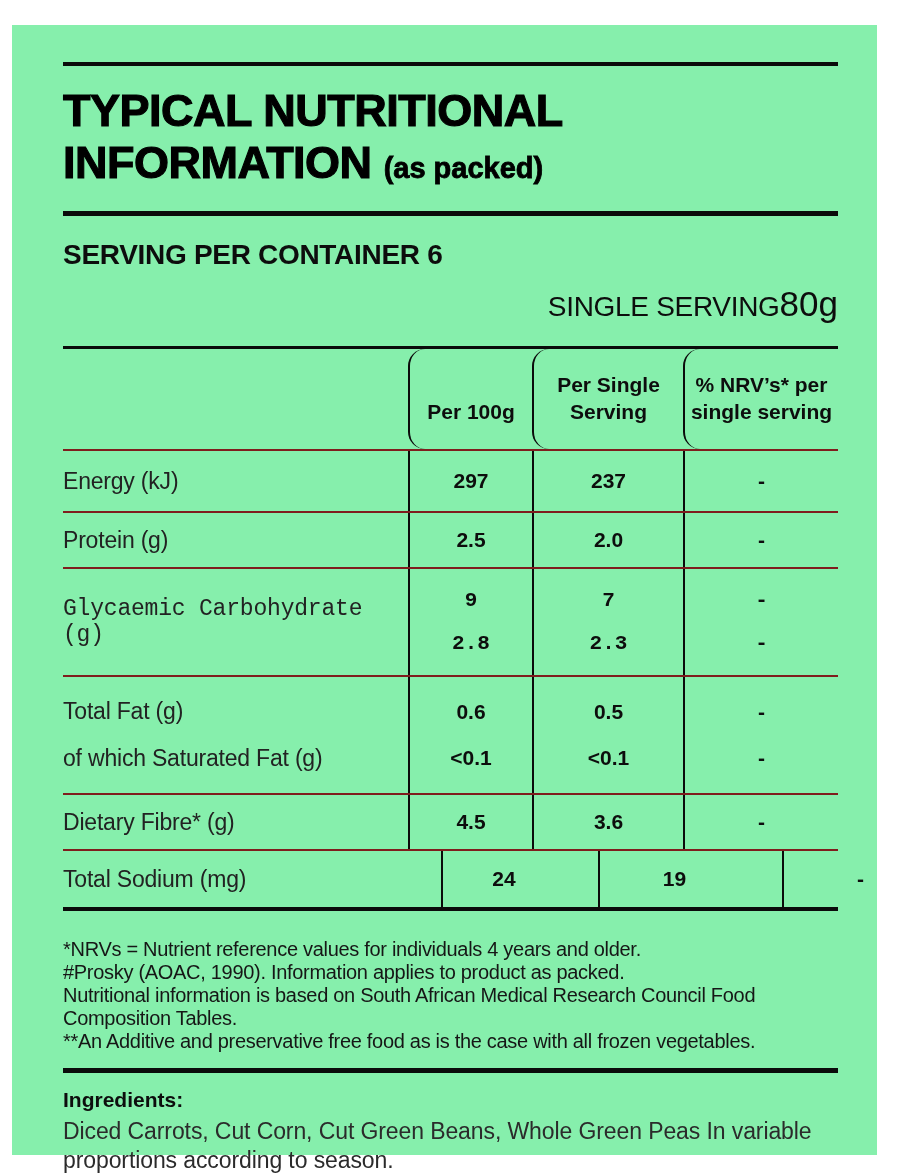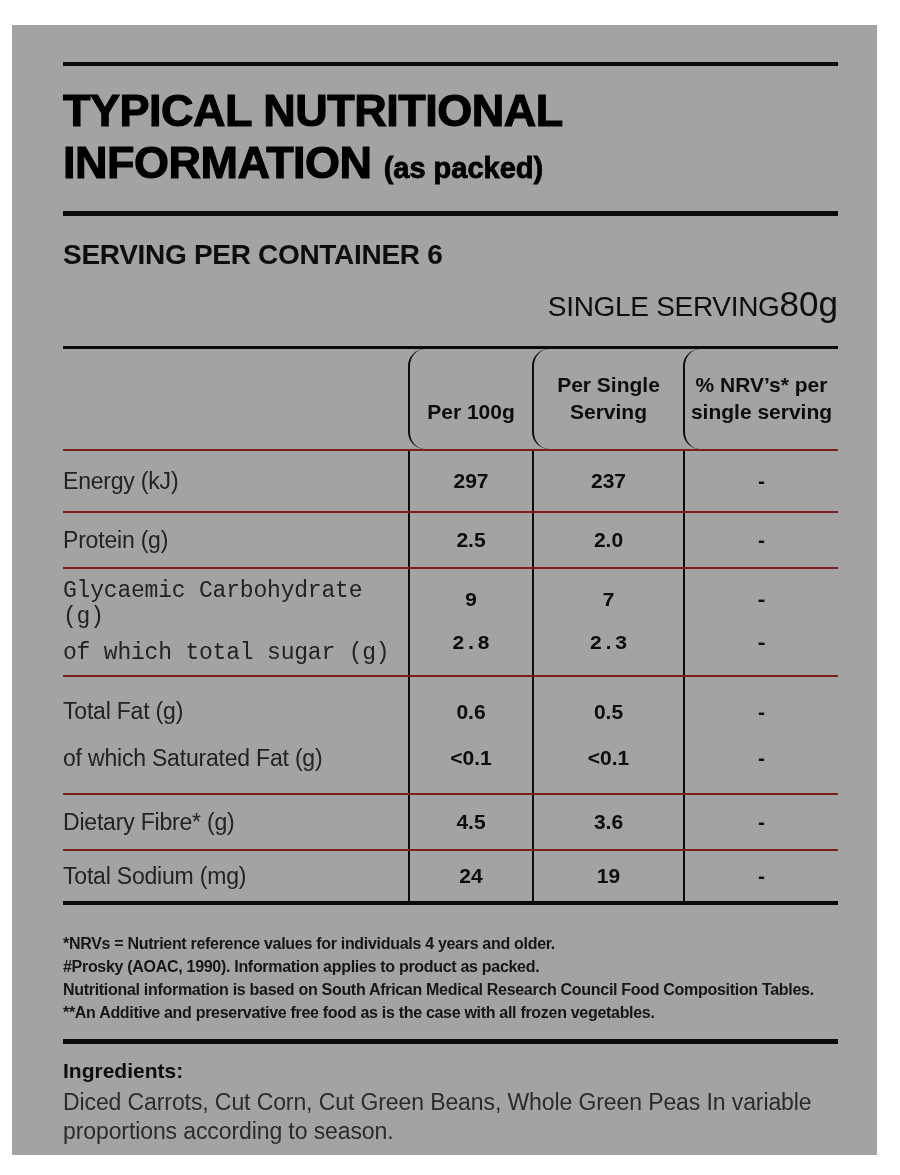--- a/index.html
+++ b/index.html
@@ -15,21 +15,21 @@
     height: 1175px;
     background: #ffffff;
     overflow: hidden;
   }
   .card {
     position: absolute;
     left: 12px;
     top: 25px;
     width: 865px;
     height: 1130px;
-    background: #a3a3a3;
+    background: #86efac;
   }
   .content {
     position: relative;
     margin-left: 51px;
     width: 775px;
   }
   .rule { background: #0b0b0b; width: 100%; }
   .rule-top { height: 4px; margin-top: 37px; }
   .rule-under-title { height: 5px; margin-top: 17px; }
   .rule-ingredients { height: 5px; margin-top: 15px; }
@@ -80,21 +80,21 @@
   .nt-row + .nt-row { border-top: 2px solid #7f1d1d; }
   .cell { min-width: 0; }
   .cell.bordered { border-left: 2px solid #0b0b0b; }
 
   .h-header { height: 100px; }
   .r-single-a { height: 62px; }
   .r-single-b { height: 56px; }
   .r-double-a { height: 108px; font-family: Liberation Mono, monospace; }
   .r-double-b { height: 118px; }
   .r-single-c { height: 56px; }
-  .r-single-d { height: 52px; }
+  .r-single-d { height: 58px; gap: 33px; }
 
   .c-head {
     display: flex;
     flex-direction: column;
     justify-content: flex-end;
     align-items: center;
     text-align: center;
     padding-bottom: 24px;
     font-weight: bold;
     font-size: 21px;
@@ -117,22 +117,22 @@
     justify-content: center;
     align-items: center;
     text-align: center;
     font-weight: bold;
     font-size: 21px;
     color: #0d0d0d;
   }
 
   .footnotes {
     margin-top: 27px;
-    font-size: 16px;
-    font-weight: bold;
+    font-size: 20px;
+    font-weight: normal;
     line-height: 23px;
     letter-spacing: -0.3px;
     color: #161616;
   }
 
   .ingredients-heading {
     margin-top: 15px;
     font-size: 21px;
     font-weight: bold;
     color: #0d0d0d;
@@ -203,21 +203,20 @@
             <span>2.0</span>
           </div>
           <div class="cell c-val bordered">
             <span>-</span>
           </div>
         </div>
 
         <div class="nt-row r-double-a">
           <div class="cell c-label two">
             <span>Glycaemic Carbohydrate (g)</span>
-            <span>of which total sugar (g)</span>
           </div>
           <div class="cell c-val two bordered">
             <span>9</span>
             <span>2.8</span>
           </div>
           <div class="cell c-val two bordered">
             <span>7</span>
             <span>2.3</span>
           </div>
           <div class="cell c-val two bordered">

